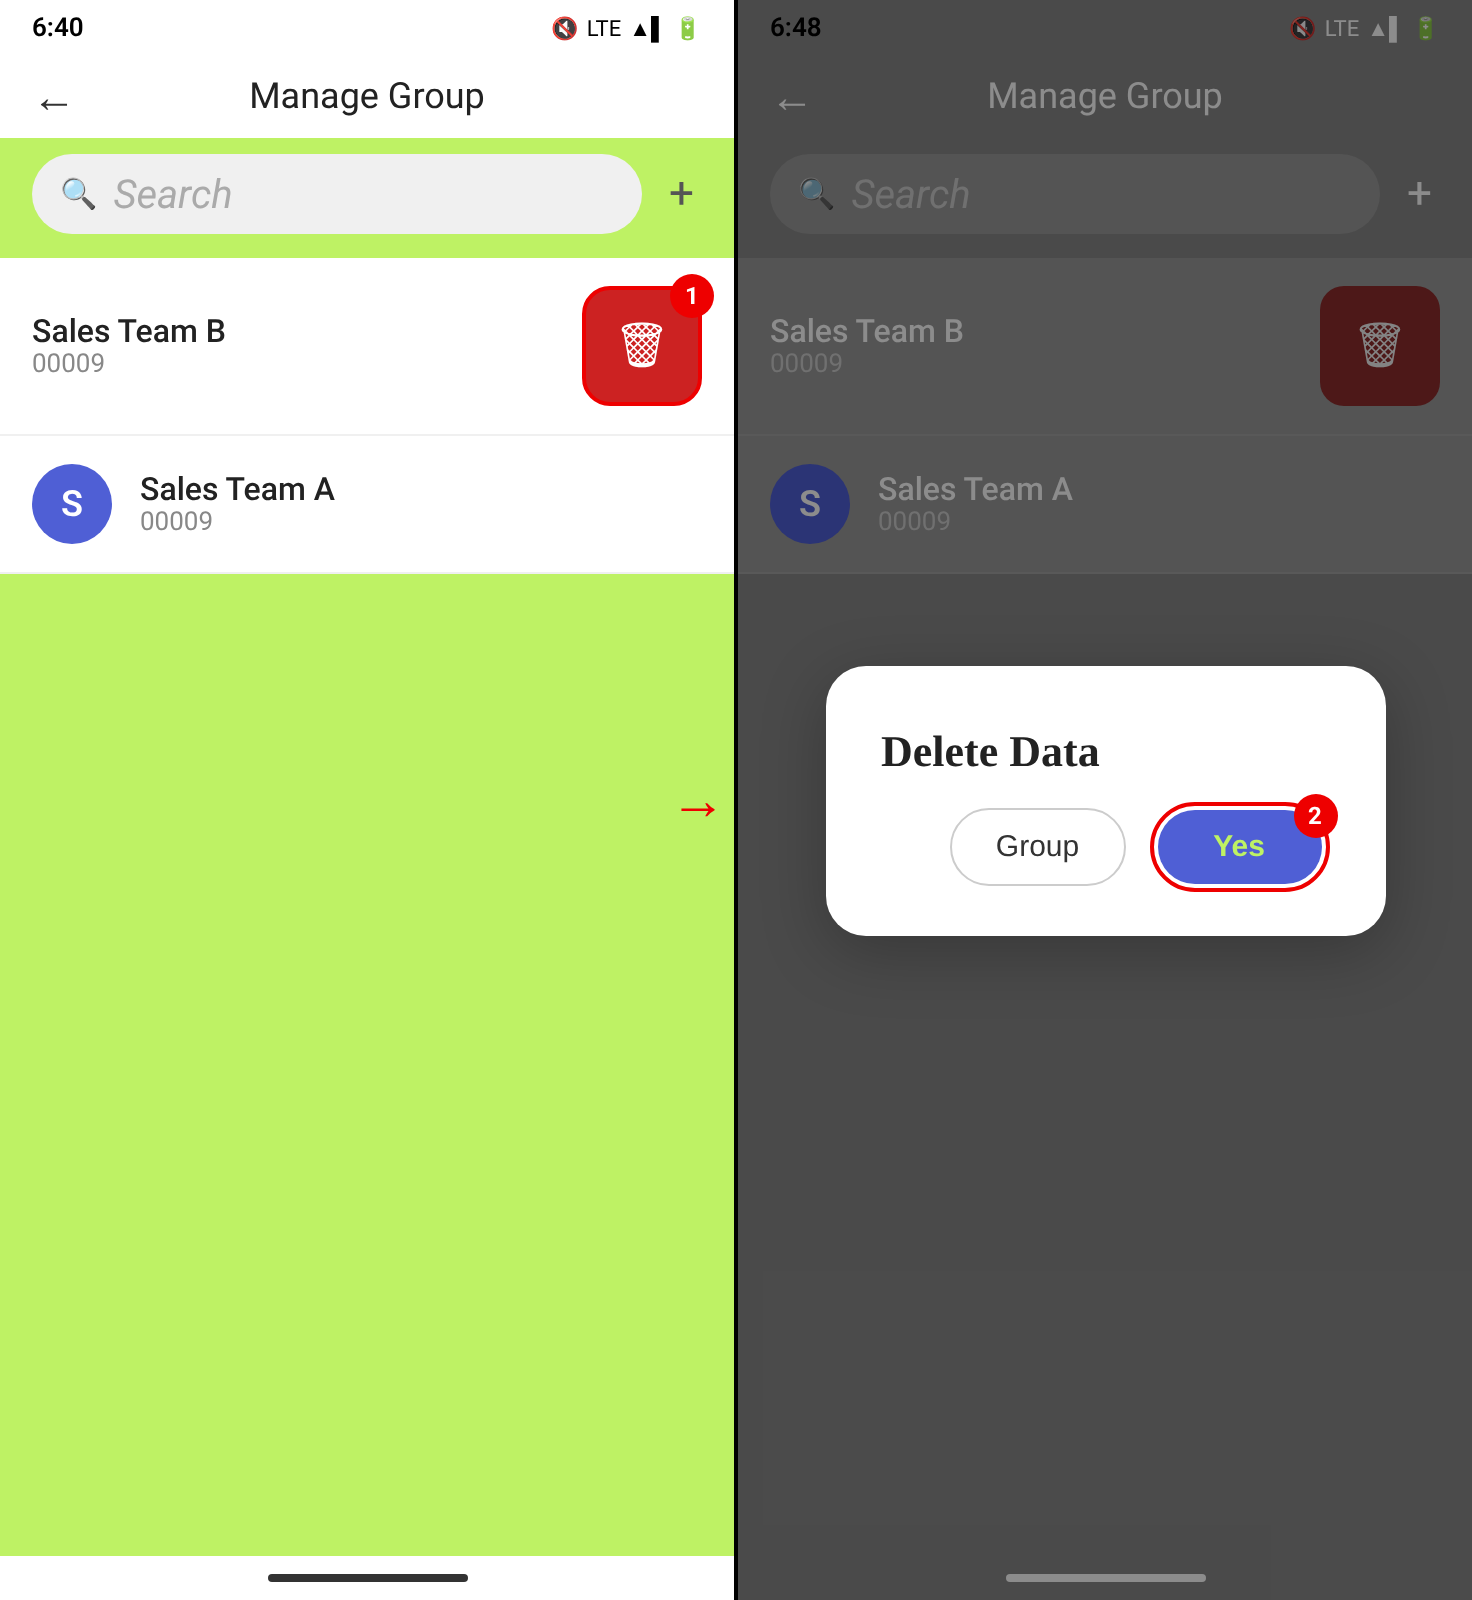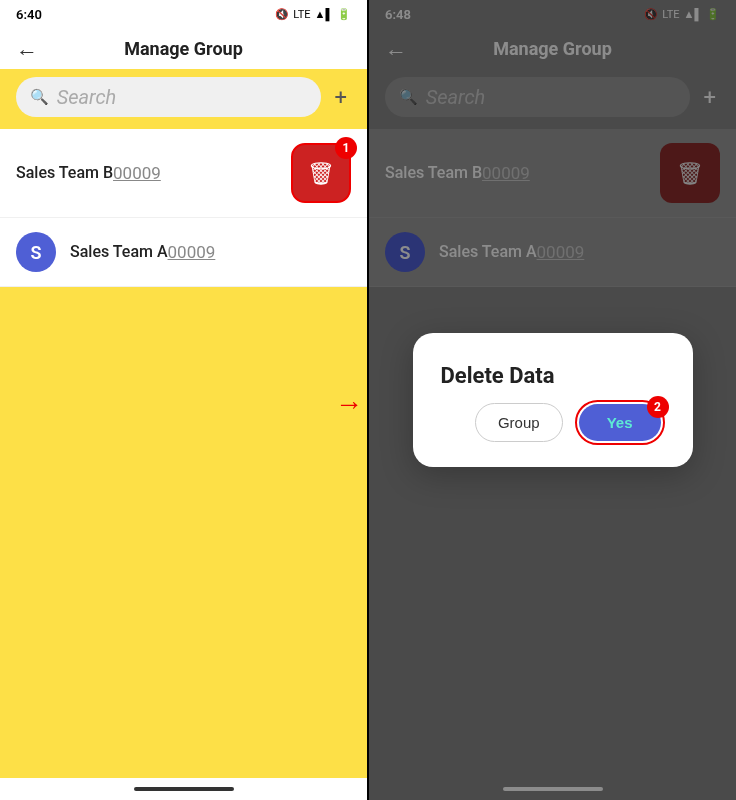--- a/index.html
+++ b/index.html
@@ -9,21 +9,21 @@
       display: flex;
       font-family: -apple-system, BlinkMacSystemFont, 'Segoe UI', Roboto, sans-serif;
       background: #000;
       overflow: hidden;
     }
 
     
     .panel {
       width: 368px;
       height: 800px;
-      background: #fde047;
+      background: #bef264;
       display: flex;
       flex-direction: column;
       position: relative;
     }
 
     .panel.right {
       background: #888;
       position: relative;
     }
 
@@ -39,21 +39,21 @@
     .panel.right .status-bar {
       background: transparent;
     }
 
     .status-time {
       font-size: 13px;
       font-weight: 600;
       color: #000;
     }
     .panel.right .status-time {
-      color: #ffffff;
+      color: #000000;
     }
 
     .status-icons {
       display: flex;
       align-items: center;
       gap: 4px;
     }
 
     .status-icon {
       font-size: 11px;
@@ -82,21 +82,21 @@
       font-size: 22px;
       color: #333;
       cursor: pointer;
     }
     .panel.right .back-btn {
       color: #fff;
     }
 
     .nav-title {
       font-size: 18px;
-      font-weight: 700;
+      font-weight: 400;
       color: #222;
     }
     .panel.right .nav-title {
       color: #fff;
     }
 
     
     .search-bar {
       display: flex;
       align-items: center;
@@ -174,37 +174,36 @@
       align-items: center;
       justify-content: center;
       font-size: 18px;
       font-weight: 600;
       margin-right: 14px;
       flex-shrink: 0;
     }
 
     .item-text {
       display: flex;
-      flex-direction: row;
+      flex-direction: column;
       justify-content: center;
     }
 
     .item-name {
       font-size: 16px;
       font-weight: 500;
       color: #222;
     }
     .panel.right .item-name {
       color: #fff;
     }
 
     .item-code {
-      font-size: 17px;
+      font-size: 13px;
       color: #888;
-      text-decoration: underline;
     }
     .panel.right .item-code {
       color: #ccc;
     }
 
     
     .swipe-delete-btn {
       width: 60px;
       height: 60px;
       background: #cc2222;
@@ -278,20 +277,21 @@
       width: 280px;
       box-shadow: 0 8px 32px rgba(0,0,0,0.25);
       position: relative;
     }
 
     .dialog-title {
       font-size: 22px;
       font-weight: 700;
       color: #222;
       margin-bottom: 12px;
+      font-family: Liberation Serif, serif;
     }
 
     .dialog-message {
       font-size: 14px;
       color: #555;
       margin-bottom: 24px;
     }
 
     .dialog-buttons {
       display: flex;
@@ -313,21 +313,21 @@
     .btn-yes-wrap {
       position: relative;
     }
 
     .btn-yes {
       padding: 10px 28px;
       border-radius: 24px;
       border: none;
       background: #4f5fd5;
       font-size: 15px;
-      color: #5eead4;
+      color: #bef264;
       cursor: pointer;
       font-weight: 600;
     }
 
     
     .home-bar {
       height: 22px;
       display: flex;
       align-items: center;
       justify-content: center;

